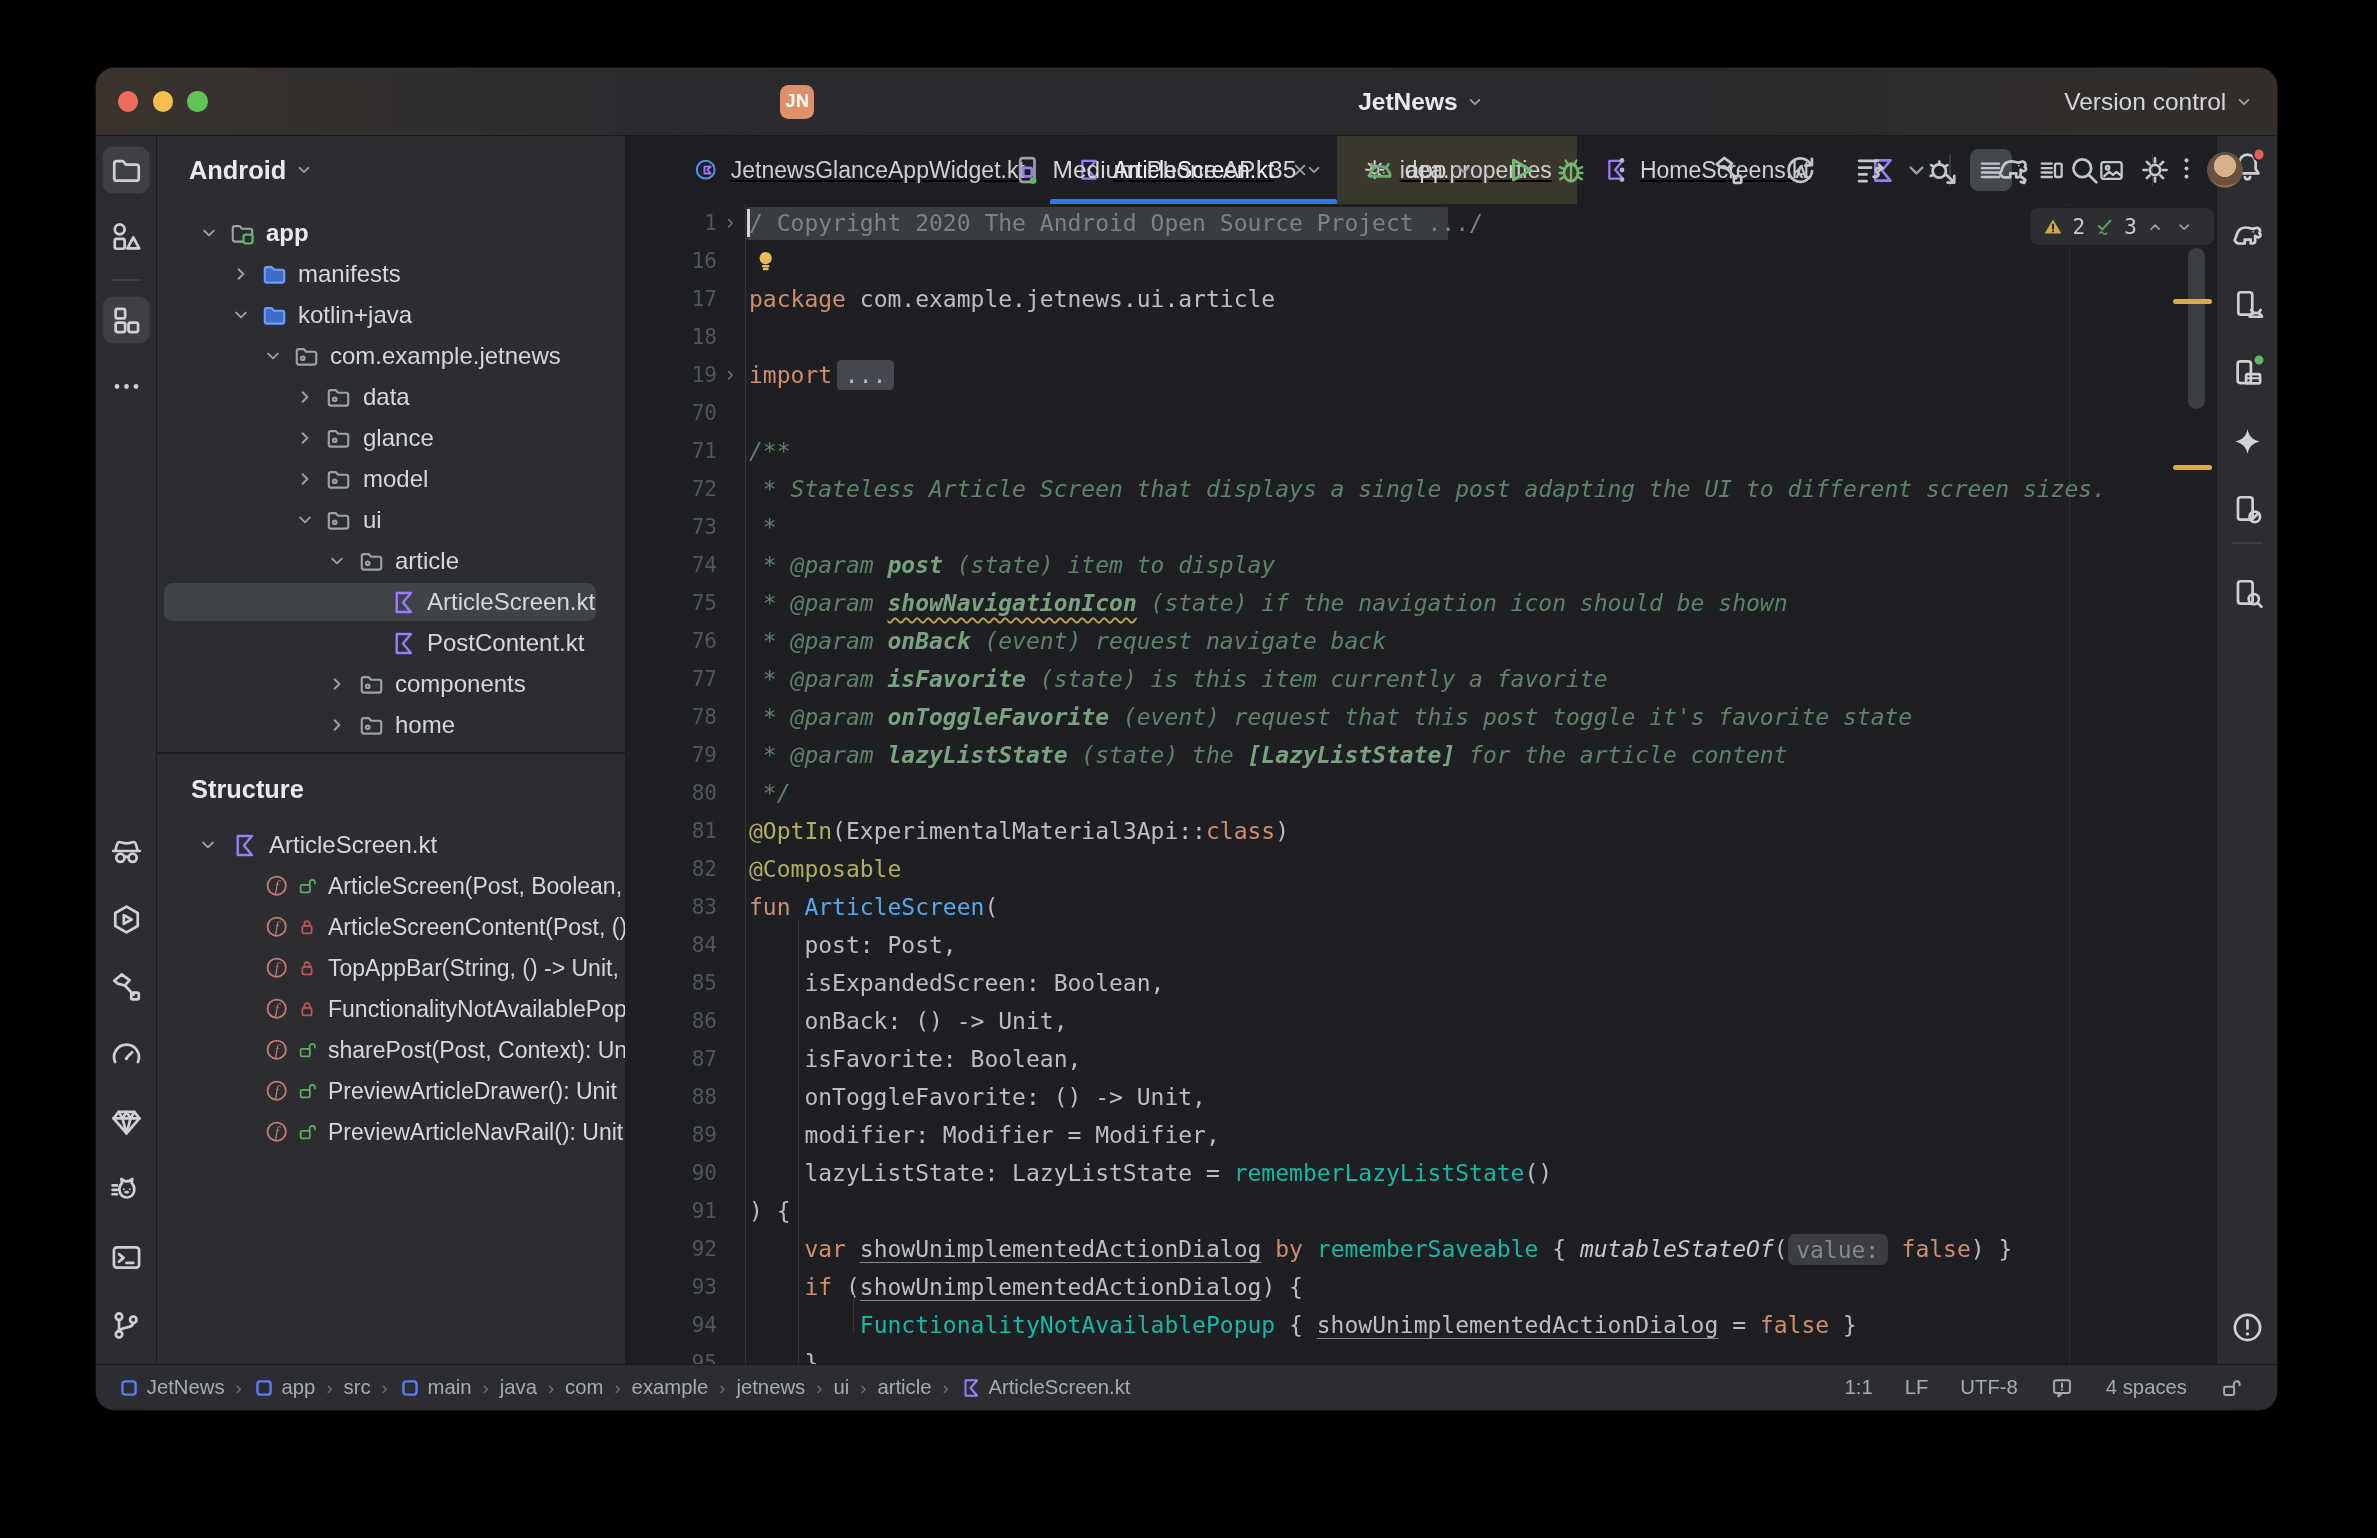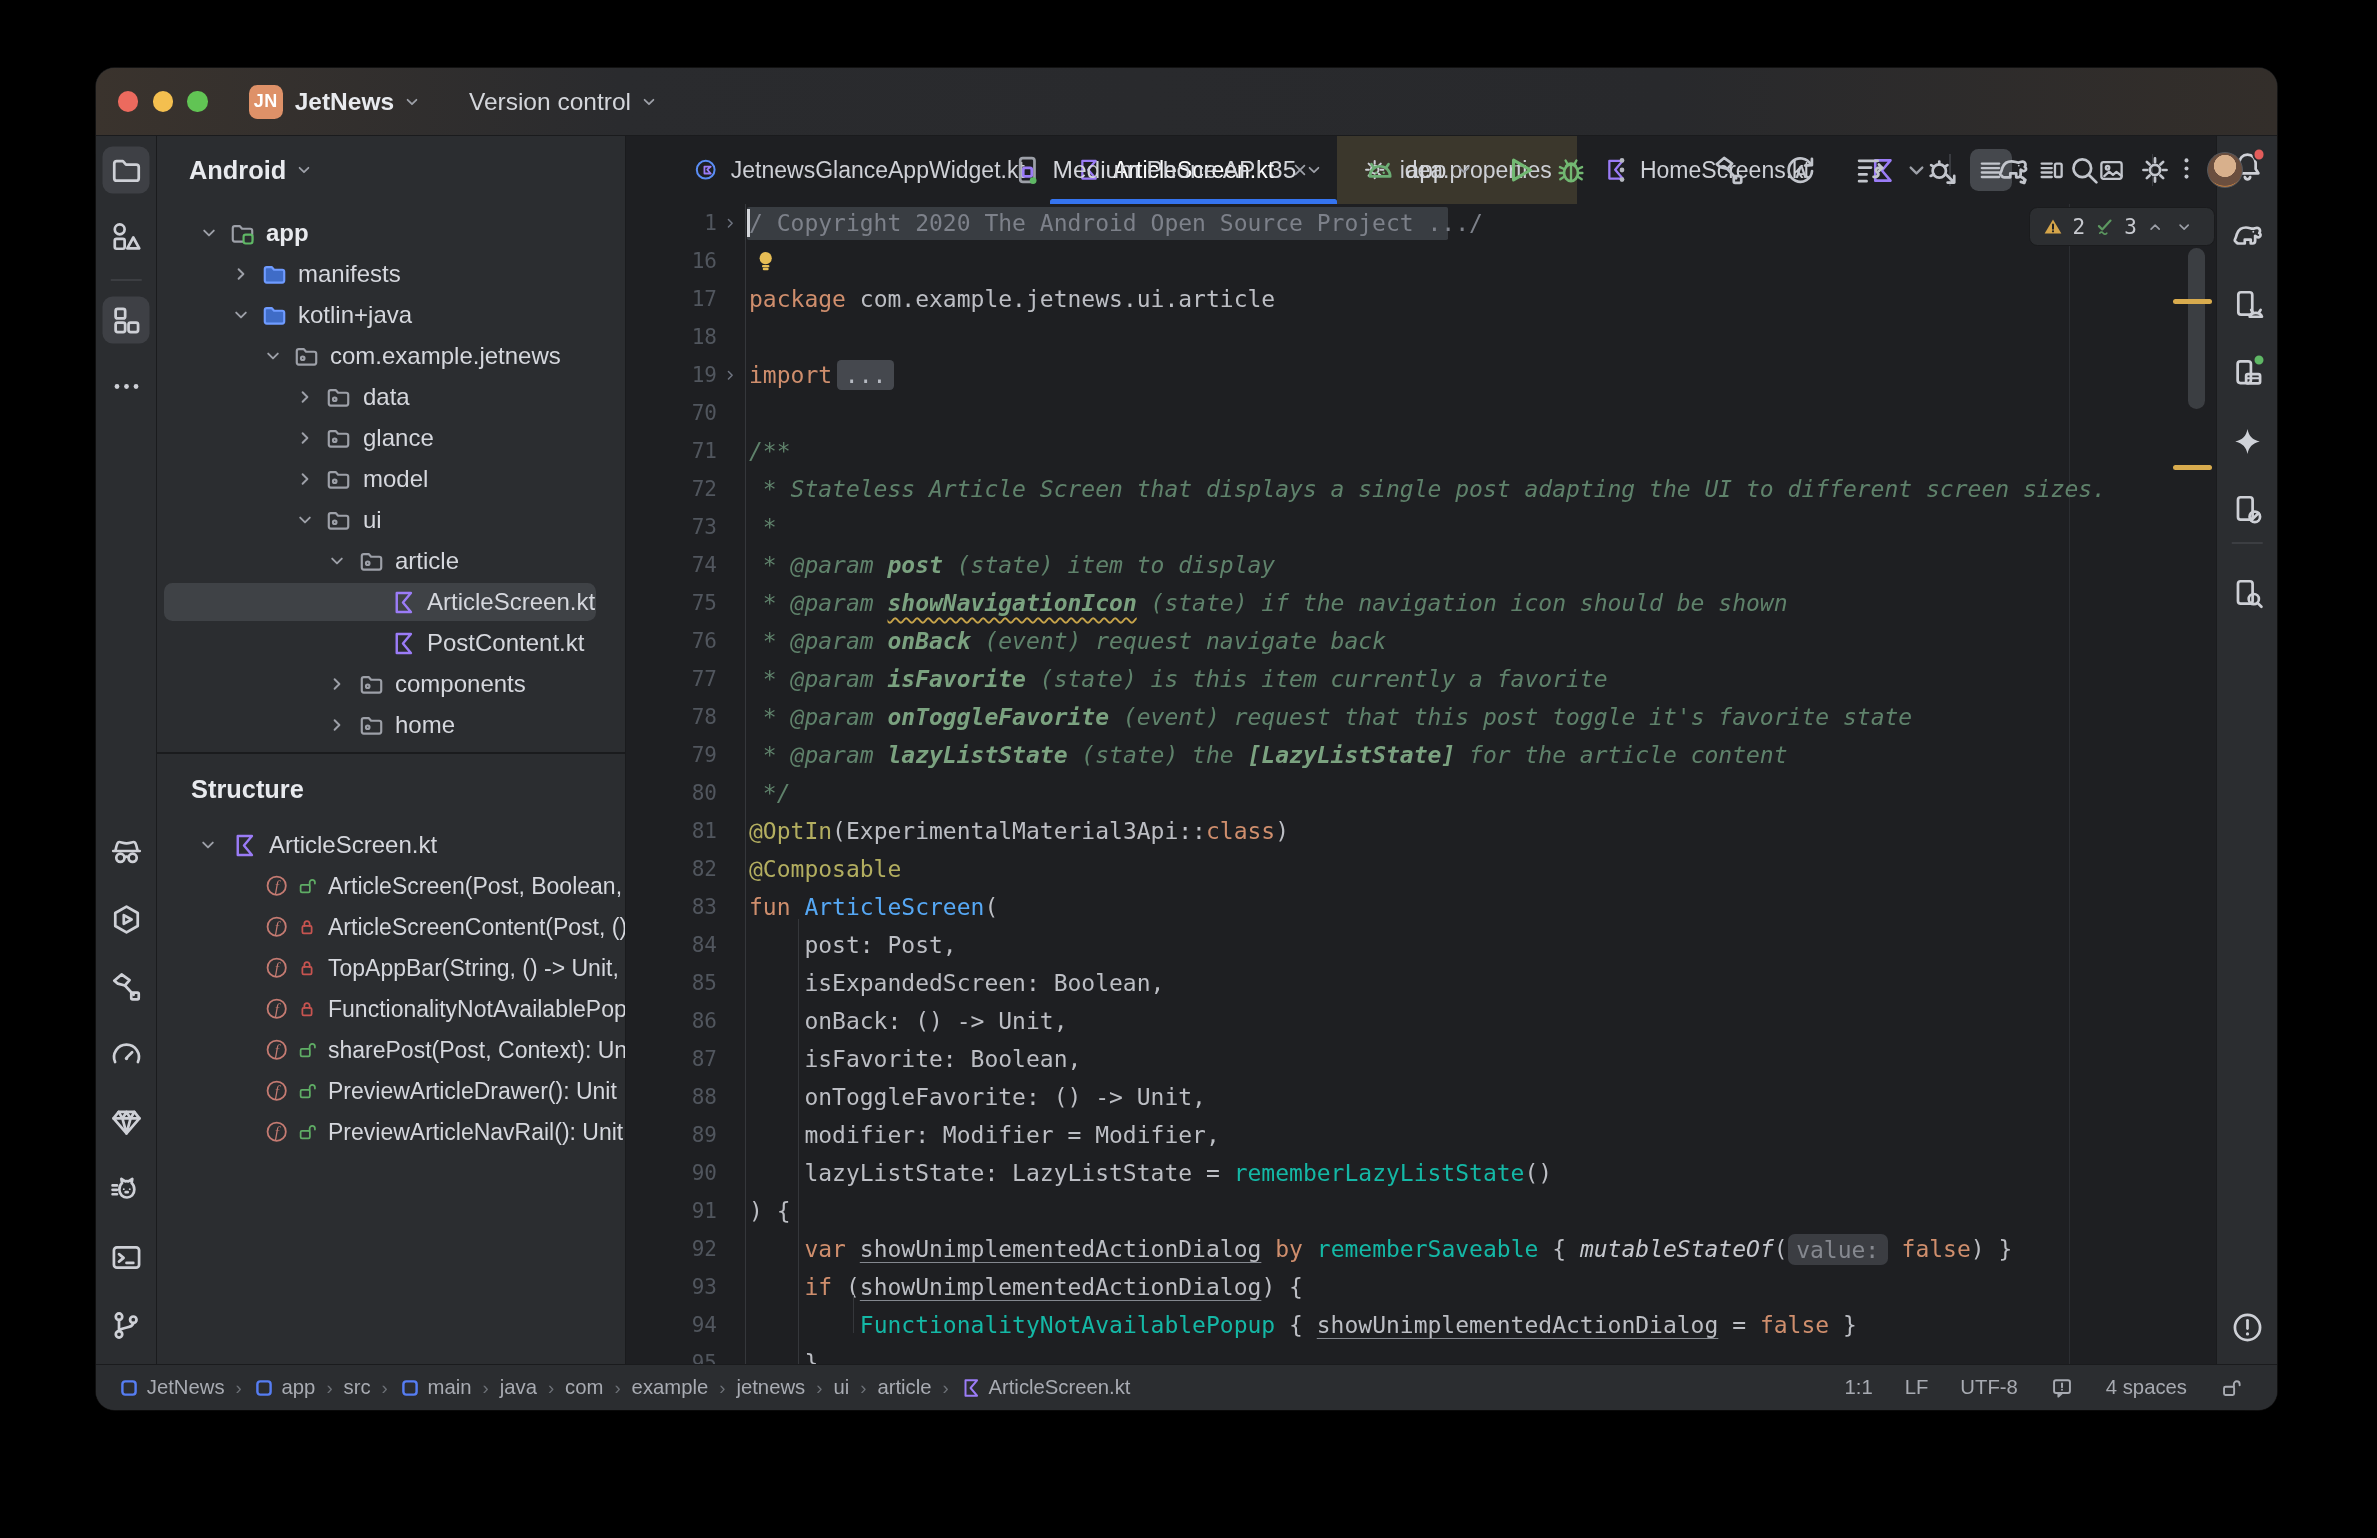--- a/index.html
+++ b/index.html
@@ -5,21 +5,21 @@
   * { margin:0; padding:0; box-sizing:border-box; }
   html,body { width:2377px; height:1538px; background:#000; overflow:hidden;
               font-family:"Liberation Sans", sans-serif; }
   .window { position:absolute; left:96px; top:68px; width:2181px; height:1342px;
             background:#2b2d30; border-radius:18.6px;
             box-shadow:0 34px 102px rgba(0,0,0,.8), 0 0 0 0.8px rgba(255,255,255,.12);
             display:flex; flex-direction:column; overflow:hidden; }
   
   .titlebar { height:68px; flex:0 0 68px; display:flex; align-items:center; padding:8px 22px;
               background:linear-gradient(90deg,#3a332d 0%,#2a2b2e 24%,#28292c 72%,#332e2a 100%);
-              border-bottom:1.7px solid #1a1b1d; }
+              border-bottom:1.7px solid #1a1b1d;justify-content:space-between; }
   .traffic { display:flex; gap:14.4px; margin-right:41px; }
   .traffic span { width:20.3px; height:20.3px; border-radius:50%; }
   .tl-red{background:#ec6a5e} .tl-yellow{background:#f4bf4f} .tl-green{background:#61c454}
   .app-badge { width:34px; height:34px; border-radius:8.5px; background:#de9168; color:#fff;
                font-weight:bold; font-size:18px; display:flex; align-items:center; justify-content:center;
                margin-right:12px; letter-spacing:0.4px; }
   .tb-text { color:#e8eaee; font-size:24.5px; font-weight:600; }
   .tb-text.light { font-weight:400; color:#d4d6db; }
   .chev { width:22px; height:22px; color:#9da0a8; display:inline-flex; margin-left:6.8px; }
   .tb-group { display:flex; align-items:center; }
@@ -55,21 +55,21 @@
   .t-label { position:absolute; color:#d5d7dd; font-size:24px; }
   .t-label.bold { font-weight:700; color:#e8eaee; }
   .panel-split { height:1.7px; background:#1a1b1d; }
   .structure { flex:1; min-height:0; overflow:hidden; background:#2b2d30; }
   .struct-header { height:71px; display:flex; align-items:center; padding-left:34px;
                    color:#e8eaee; font-size:25.4px; font-weight:700; }
   .srow { position:relative; height:41px; display:flex; align-items:center; white-space:nowrap; overflow:hidden; }
   .s-label { position:absolute; color:#d5d7dd; font-size:23px; }
   
   .editor { flex:1; background:#1e1f22; position:relative; min-width:0; display:flex; flex-direction:column; }
-  .tabstrip { height:68px; flex:0 0 68px; display:flex; align-items:stretch; padding-left:42px; position:relative; }
+  .tabstrip { height:68px; flex:0 0 68px; display:flex; align-items:stretch; padding-left:42px; position:relative;text-decoration:underline; }
   .tab { display:flex; align-items:center; gap:12px; padding:0 25.4px; position:relative; color:#ced0d6; font-size:23px; }
   .tab .ti { width:25.4px; height:25.4px; display:inline-flex; }
   .tab.active { color:#fff; }
   .tab.active::after { content:""; position:absolute; left:0; right:0; bottom:0; height:5.1px; background:#3574f0; border-radius:2.5px 2.5px 0 0; }
   .tab.tinted { background:#3b372c; }
   .tab .tx { width:22px; height:22px; color:#9da0a8; margin-left:3.4px; }
   .tab-controls { margin-left:auto; display:flex; align-items:center; gap:18.6px; padding-right:15.2px; }
   .tc-sep { width:1.7px; height:32px; background:#393b40; }
   .tc-ic { width:29px; height:29px; color:#c2c5cc; display:inline-flex; }
   .tc-pill { width:42px; height:42px; border-radius:8.5px; display:flex; align-items:center; justify-content:center; }

